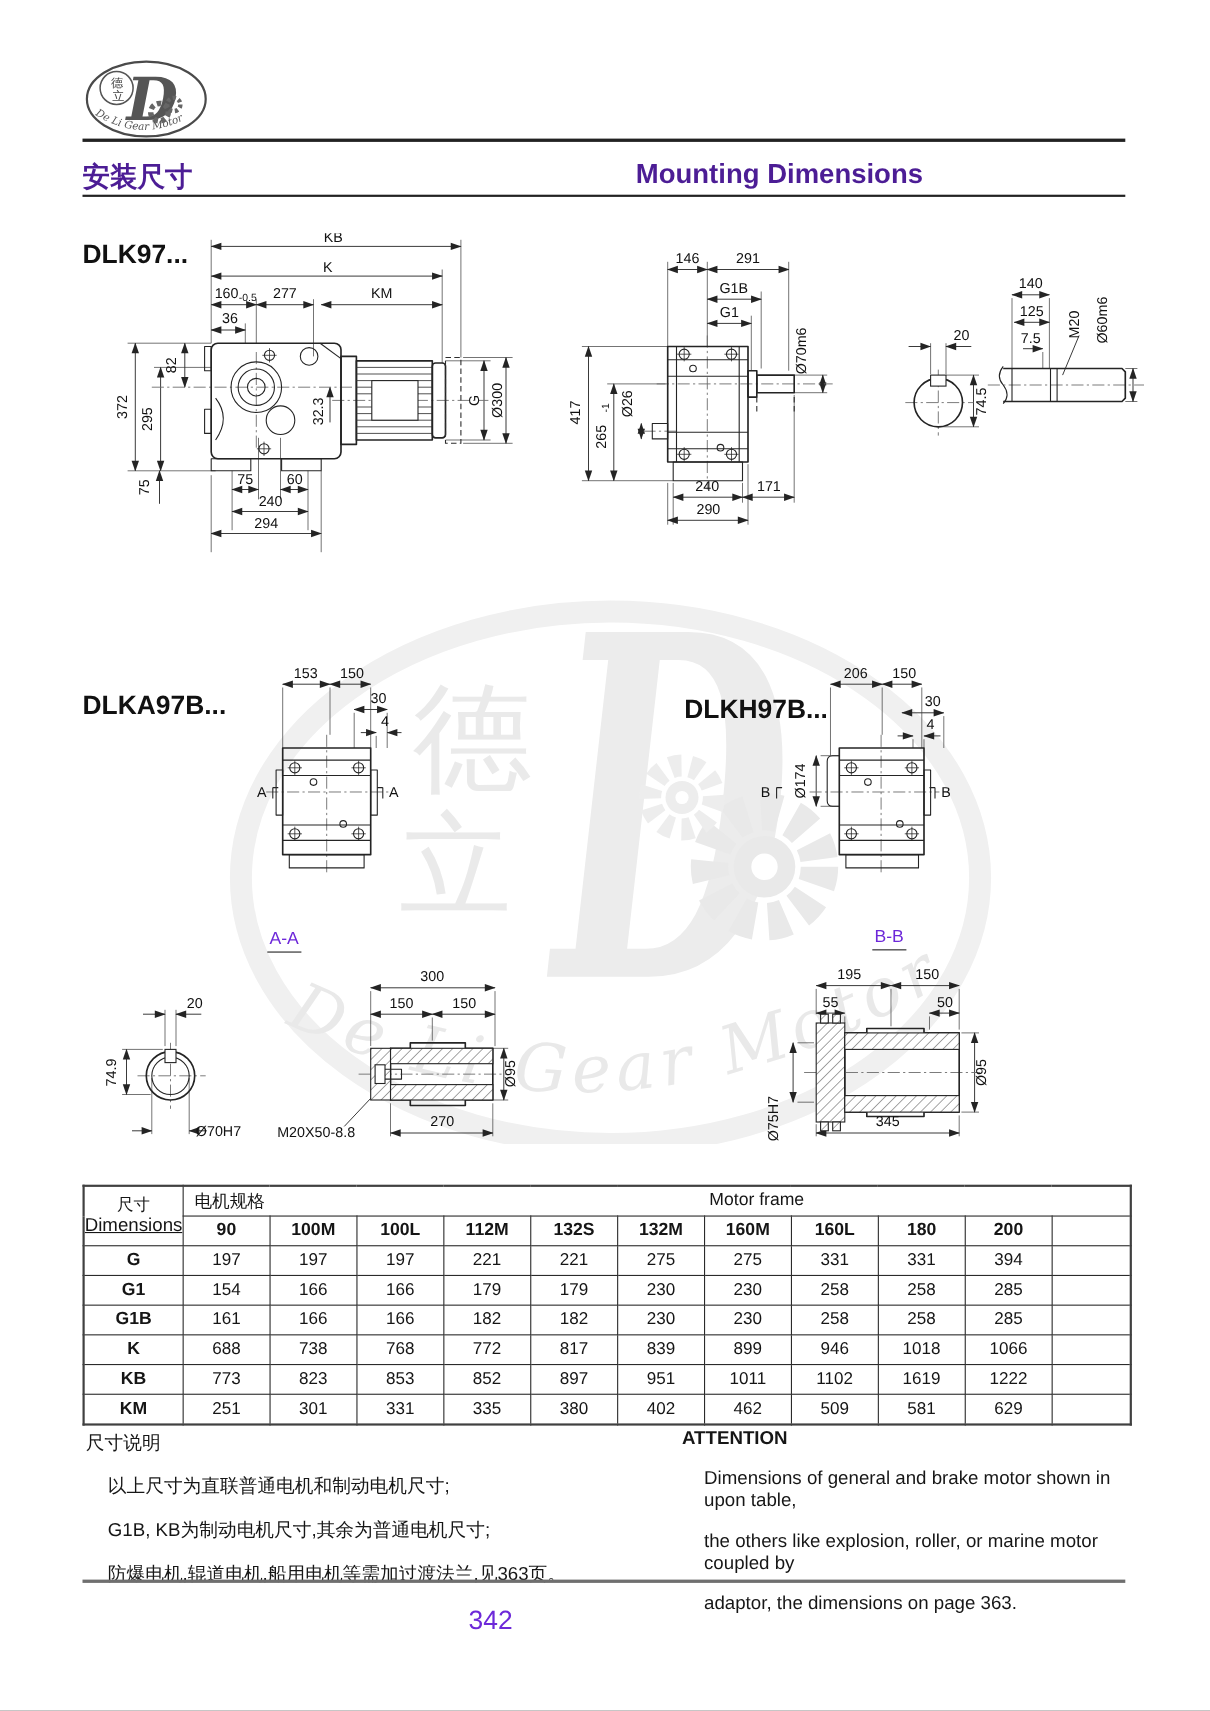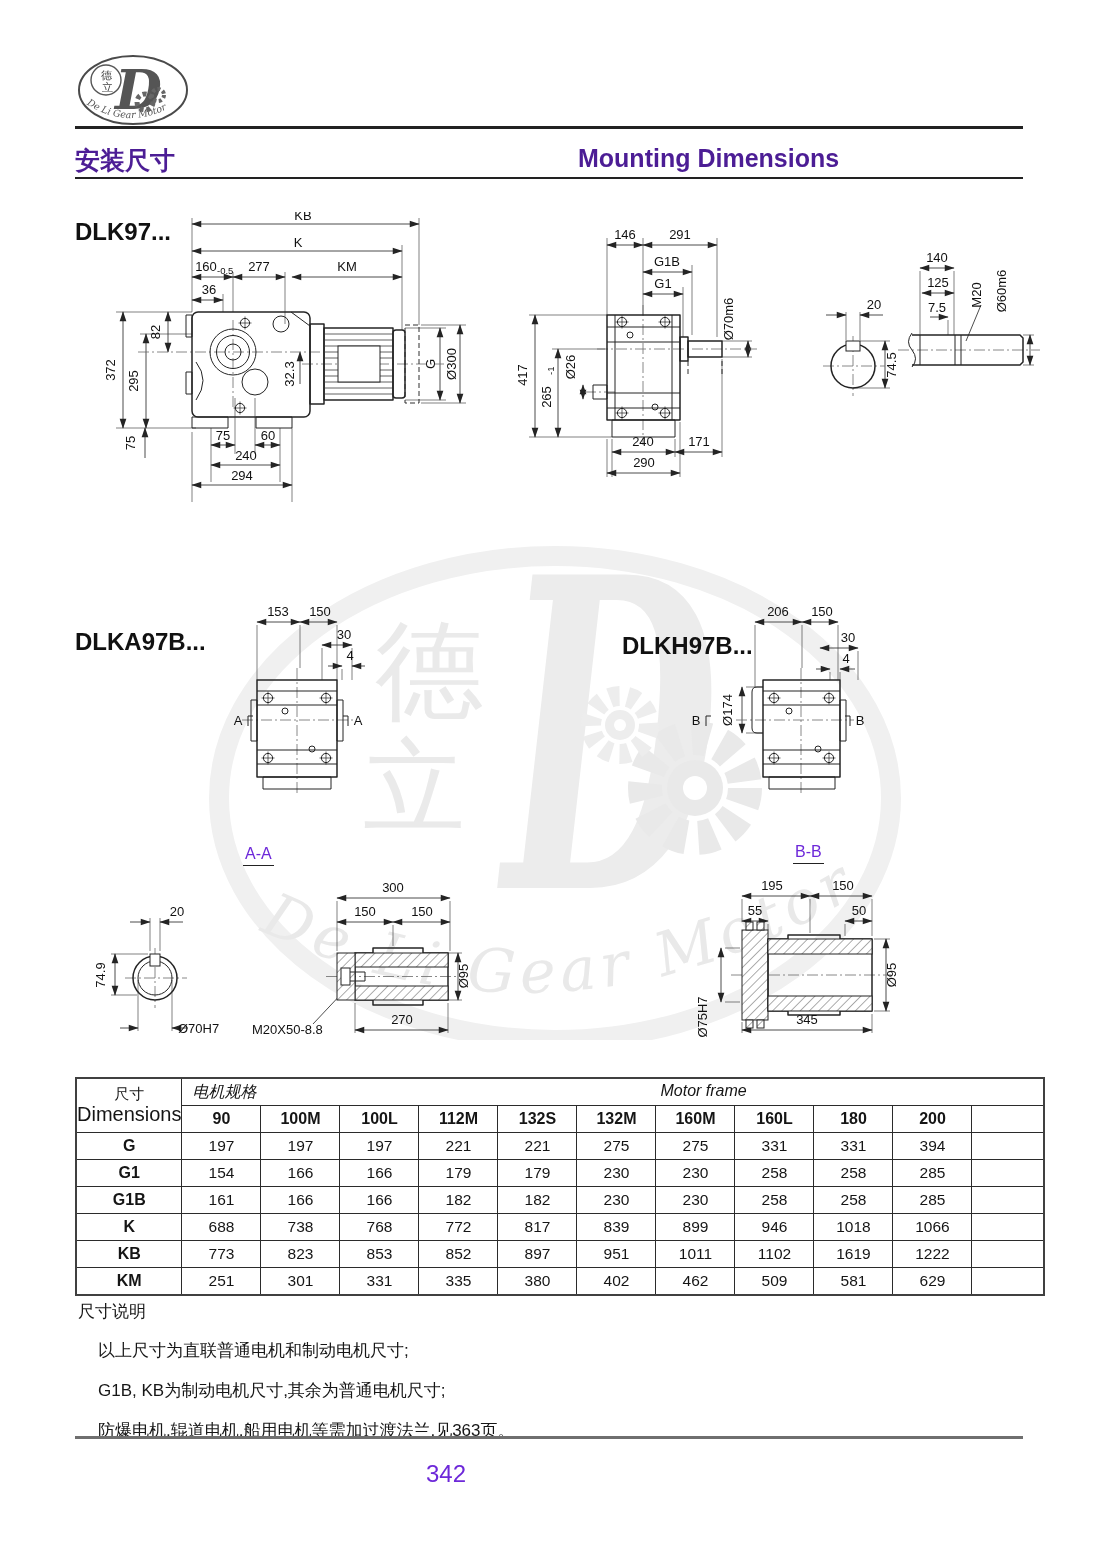--- a/index.html
+++ b/index.html
@@ -27,22 +27,22 @@
            font-size:24px;color:#6d28d9;}
 
   
   table.dims{position:absolute;left:75px;top:1077px;border-collapse:collapse;table-layout:fixed;
              font-size:16px;color:#151515;}
   table.dims th,table.dims td{border:1px solid #2b2b2b;text-align:center;padding:0;height:26px;
              font-weight:normal;overflow:hidden;}
   table.dims{border:2px solid #404040;}
   table.dims .hd{font-weight:bold;}
   table.dims .dimcell{font-size:15px;line-height:1.15;font-weight:normal;}
-  table.dims .dimcell .en{font-size:20px;}
-  table.dims .spanhead{position:relative;text-align:center;font-style:italic;}
+  table.dims .dimcell .en{font-size:17px;text-decoration:underline;}
+  table.dims .spanhead{position:relative;text-align:center;}
   table.dims .spanhead .cnf{position:absolute;left:10px;top:3px;}
   table.dims .spanhead .enf{position:absolute;left:478px;top:3px;}
   table.dims td.val{font-size:15.5px;}
   table.dims th.rowlab{font-weight:bold;}
 
   
   .out{stroke:#242424;stroke-width:1.5;fill:none;stroke-linejoin:round;}
   .out2{stroke:#242424;stroke-width:1;fill:none;stroke-linejoin:round;}
   .fin{stroke:#3a3a3a;stroke-width:0.8;fill:none;}
   .dim{stroke:#383838;stroke-width:0.9;fill:none;}
@@ -676,17 +676,23 @@
         </tr>
       </tbody>
   </table>
 
   <div class="note-block" style="left:78px;top:1300px;width:470px">
     <div class="note-title">尺寸说明</div>
     <div class="nl">以上尺寸为直联普通电机和制动电机尺寸;</div>
     <div class="nl">G1B, KB为制动电机尺寸,其余为普通电机尺寸;</div>
     <div class="nl">防爆电机,辊道电机,船用电机等需加过渡法兰,见363页。</div>
   </div>
+  <div class="note-block" style="left:620px;top:1298px;width:410px">
+    <div class="attn-title">ATTENTION</div>
+    <div class="nl">Dimensions of general and brake motor shown in upon table,</div>
+    <div class="nl">the others like explosion, roller, or marine motor coupled by</div>
+    <div class="nl">adaptor, the dimensions on page 363.</div>
+  </div>
 
   <div class="rule" style="top:1436px;height:3px;background:#6f6f6f"></div>
   <div class="pagenum">342</div>
 
 </div>
 
 </body></html>

